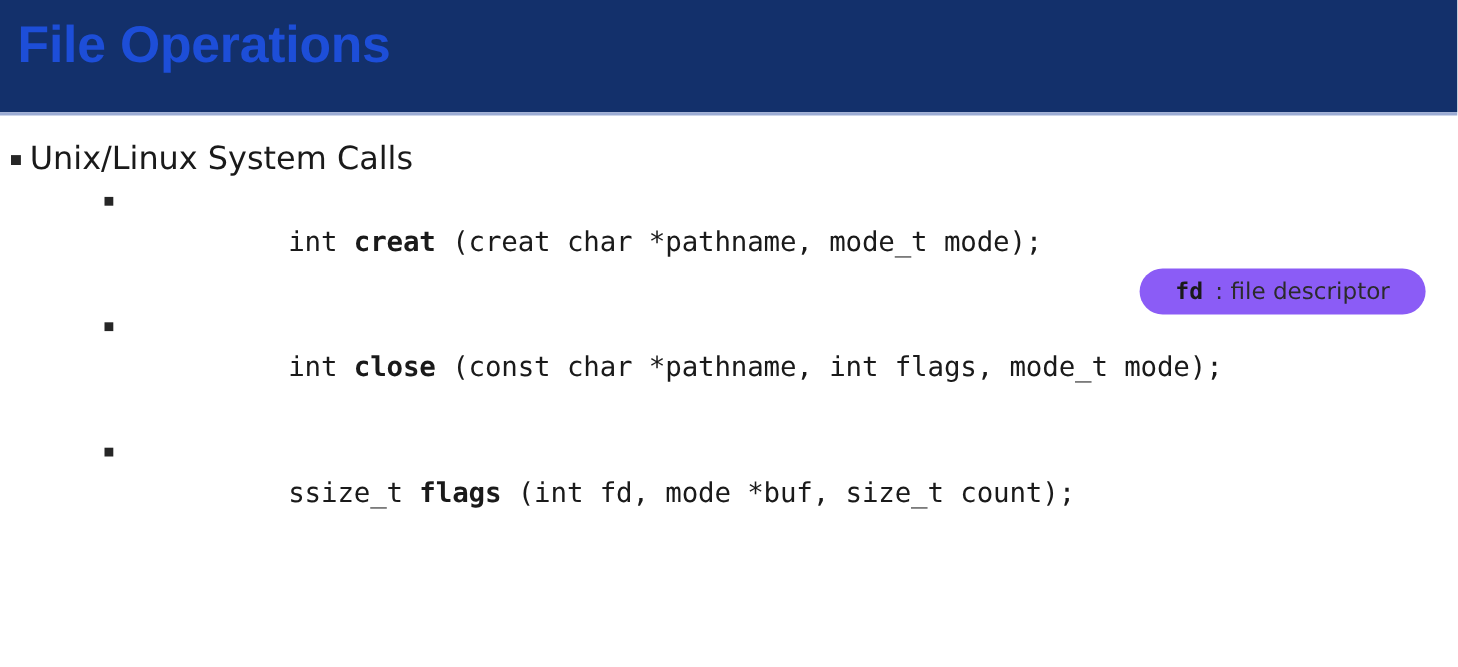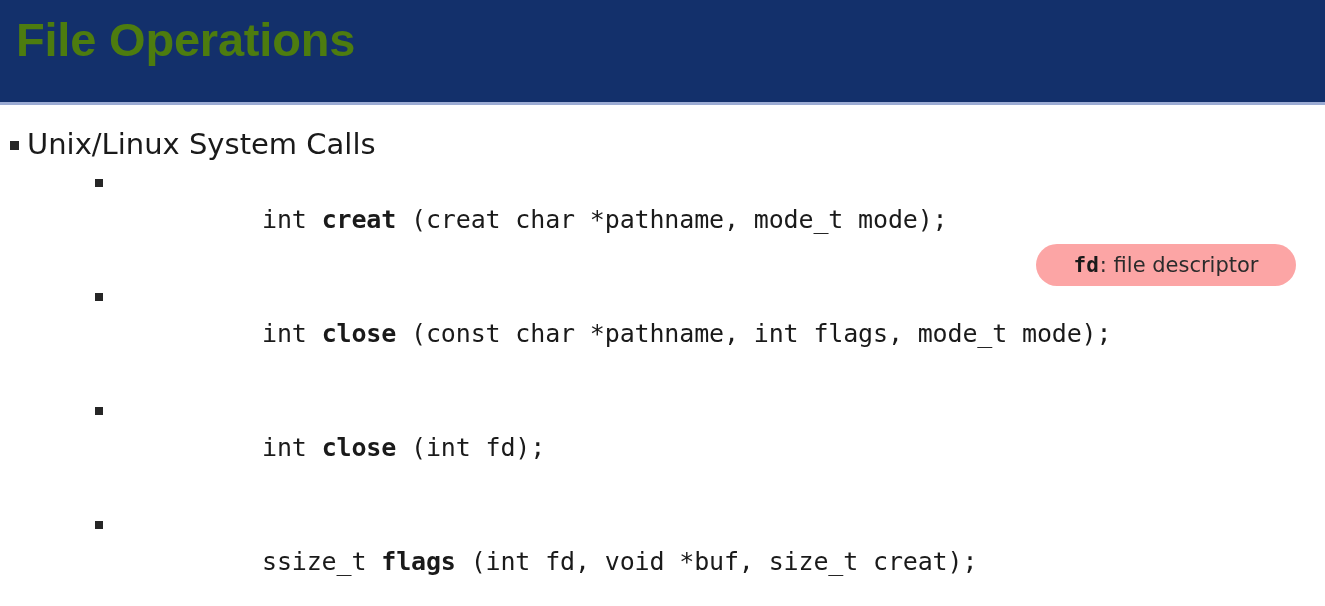--- a/index.html
+++ b/index.html
@@ -32,21 +32,21 @@
     top: 102px;
     width: 1325px;
     height: 3px;
     background: #9BABD3;
   }
   .slide-title {
     position: absolute;
     left: 16px;
     top: 11px;
     margin: 0;
-    color: #4d7c0f;
+    color: #1d4ed8;
     font-family: "Liberation Sans", sans-serif;
     font-weight: bold;
     font-size: 47px;
     line-height: 58px;
     letter-spacing: -0.2px;
     white-space: nowrap;
   }
 
   
   .slide-body {
@@ -117,38 +117,38 @@
 
   
   .callout-pill {
     position: absolute;
     left: 1036px;
     top: 244px;
     height: 42px;
     min-width: 260px;
     box-sizing: border-box;
     padding: 0 22px;
-    background: #fca5a5;
+    background: #8b5cf6;
     border-radius: 21px;
     display: flex;
     align-items: center;
     justify-content: center;
     white-space: nowrap;
   }
   .callout-term {
     font-family: "DejaVu Sans Mono", "Liberation Mono", monospace;
     font-weight: bold;
     font-size: 21px;
     color: #1A1A1A;
   }
   .callout-desc {
     font-family: "DejaVu Sans", "Liberation Sans", sans-serif;
     font-size: 21px;
     color: #2B2B2B;
-    padding-left: 1px;
+    padding-left: 11px;
   }
 </style>
 </head>
 <body>
 
 <div class="slide-header"></div>
 <div class="slide-header-rule"></div>
 <h1 class="slide-title">File Operations</h1>
 
 <div class="slide-body">
@@ -160,26 +160,23 @@
       <ul class="sublist">
 
         <li class="lvl2">
           <span class="bullet-sq"></span><span>int </span><span class="fn">creat</span><span> (creat char *pathname, mode_t mode);</span>
         </li>
 
         <li class="lvl2">
           <span class="bullet-sq"></span><span>int </span><span class="fn">close</span><span> (const char *pathname, int flags, mode_t mode);</span>
         </li>
 
-        <li class="lvl2">
-          <span class="bullet-sq"></span><span>int </span><span class="fn">close</span><span> (int fd);</span>
-        </li>
 
         <li class="lvl2">
-          <span class="bullet-sq"></span><span>ssize_t </span><span class="fn">flags</span><span> (int fd, void *buf, size_t creat);</span>
+          <span class="bullet-sq"></span><span>ssize_t </span><span class="fn">flags</span><span> (int fd, mode *buf, size_t count);</span>
         </li>
 
       </ul>
     </li>
   </ul>
 </div>
 
 <div class="callout-pill">
   <span class="callout-term">fd</span>
     <span class="callout-desc">: file descriptor</span>

